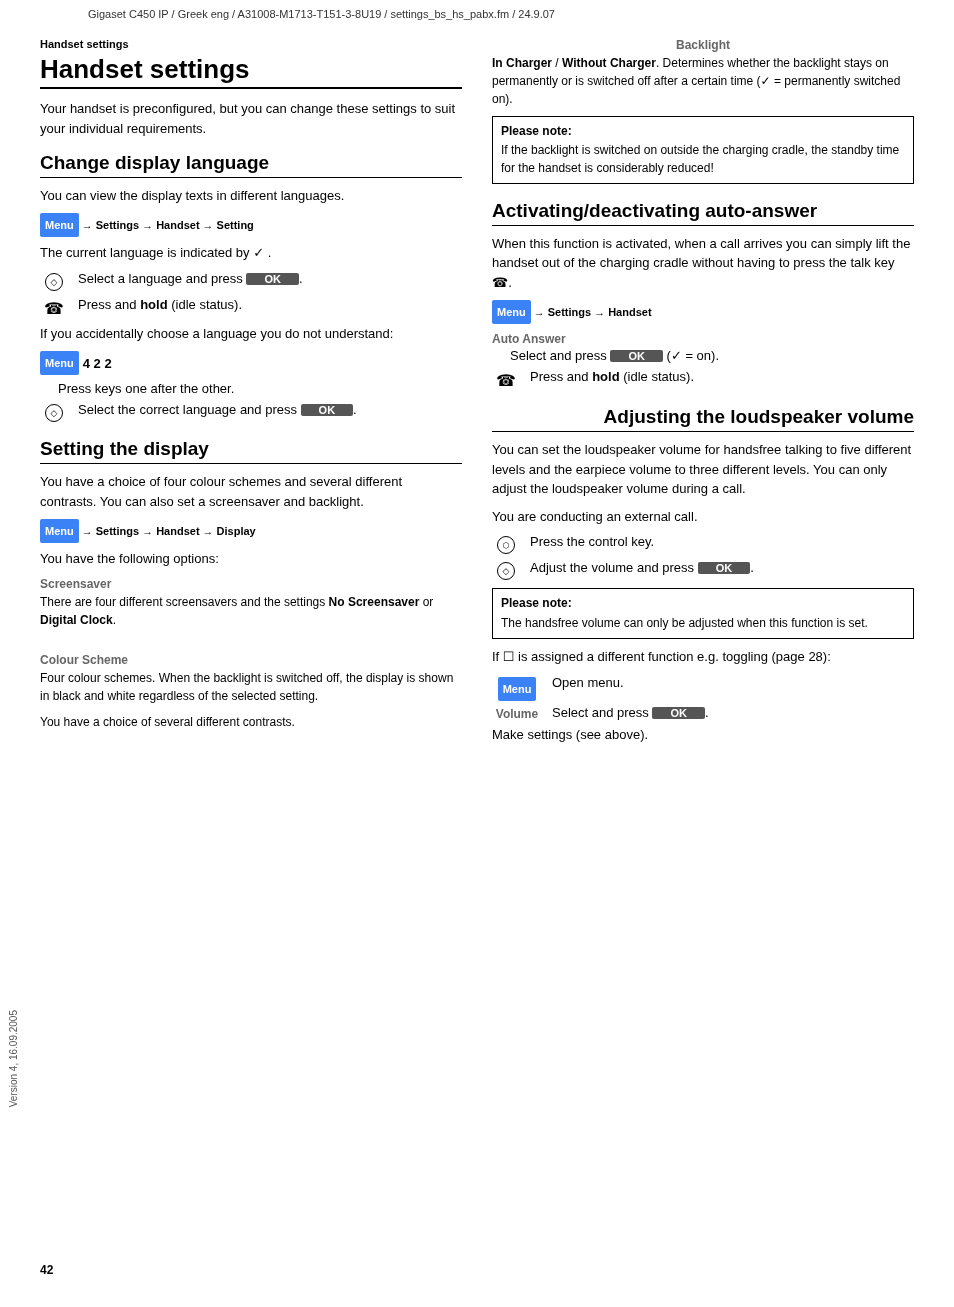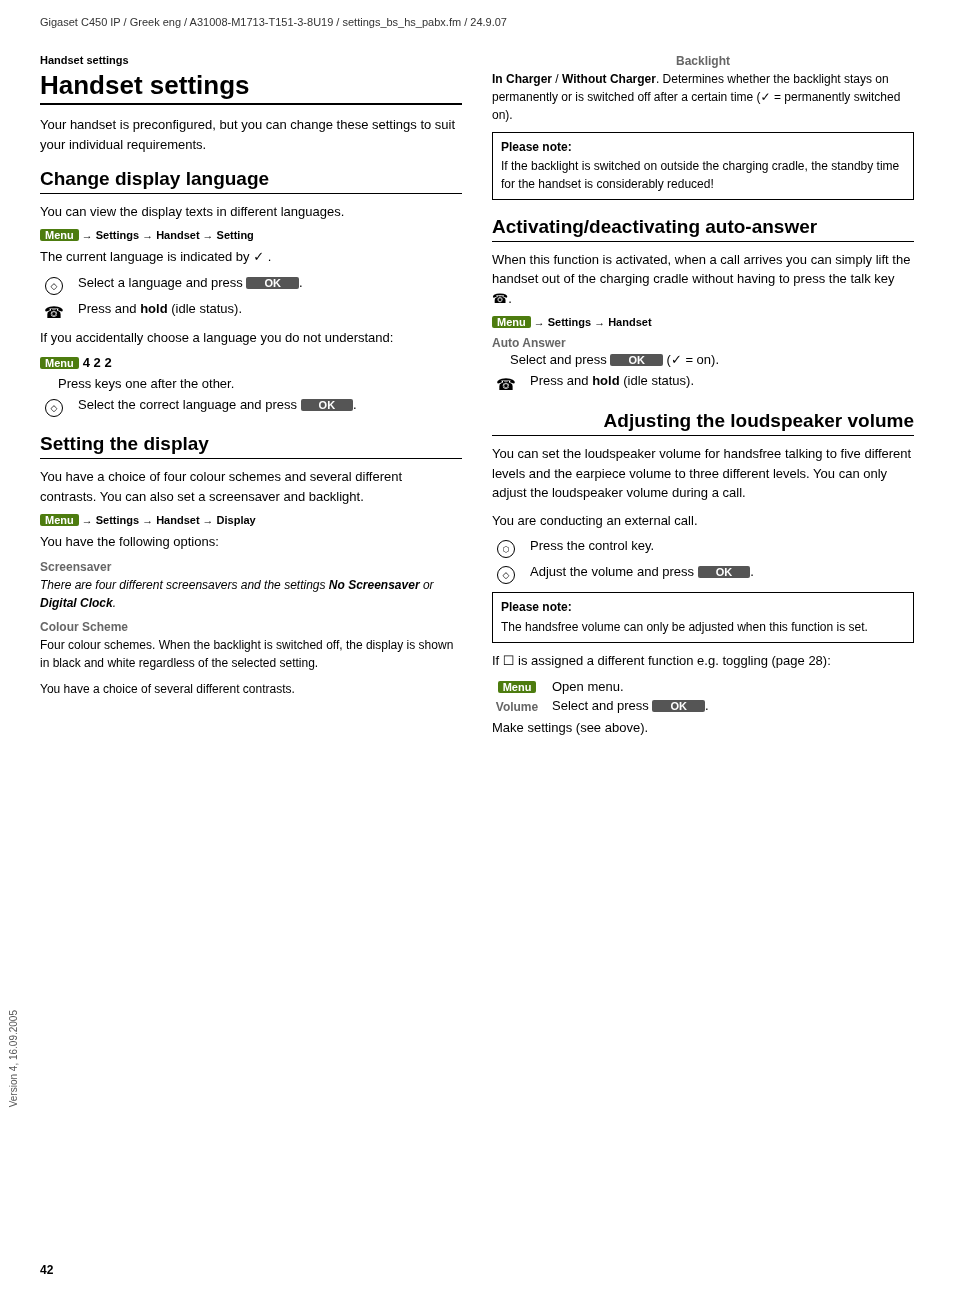--- a/index.html
+++ b/index.html
@@ -7,23 +7,24 @@
       font-family: Arial, Helvetica, sans-serif;
       font-size: 13px;
       background: #fff;
       color: #000;
       width: 954px;
       min-height: 1307px;
       position: relative;
     }
     .page-header {
       font-size: 11px;
-      padding: 16px 40px;
+      padding: 8px 40px;
       border-bottom: none;
       color: #333;
+      margin-left: 48px;
     }
     .page-content {
       display: flex;
       padding: 0 40px;
       gap: 30px;
     }
     .left-col {
       flex: 1;
       padding-top: 10px;
     }
@@ -69,23 +70,23 @@
       margin-bottom: 8px;
     }
     .nav-bar {
       display: flex;
       align-items: center;
       gap: 3px;
       margin-bottom: 6px;
       font-size: 12px;
     }
     .nav-pill {
-      background: #4d7c0f;
+      background: #3b82f6;
       color: #fff;
-      padding: 0 5px;
+      padding: 6px 5px;
       font-size: 11px;
       font-weight: bold;
       border-radius: 2px;
     }
     .nav-arrow {
       font-size: 11px;
       color: #000;
     }
     .nav-bold {
       font-weight: bold;
@@ -284,21 +285,21 @@
       <span class="nav-bold">Display</span>
     </div>
 
     <p class="body-text">
       <span>You have the following options:</span>
     </p>
 
     <div class="subsection-label">
       <span>Screensaver</span>
     </div>
-    <p class="small-text" style="margin-bottom:8px;font-style:italic;">
+    <p class="small-text" style="margin-bottom:24px;">
       There are four different screensavers and the settings <strong>No Screensaver</strong> or <strong>Digital Clock</strong>.
     </p>
 
     <div class="subsection-label">
       <span>Colour Scheme</span>
     </div>
     <p class="small-text" style="margin-bottom:8px;">
       <span>Four colour schemes. When the backlight is switched off, the display is shown in black and white regardless of the selected setting.</span>
     </p>
 

